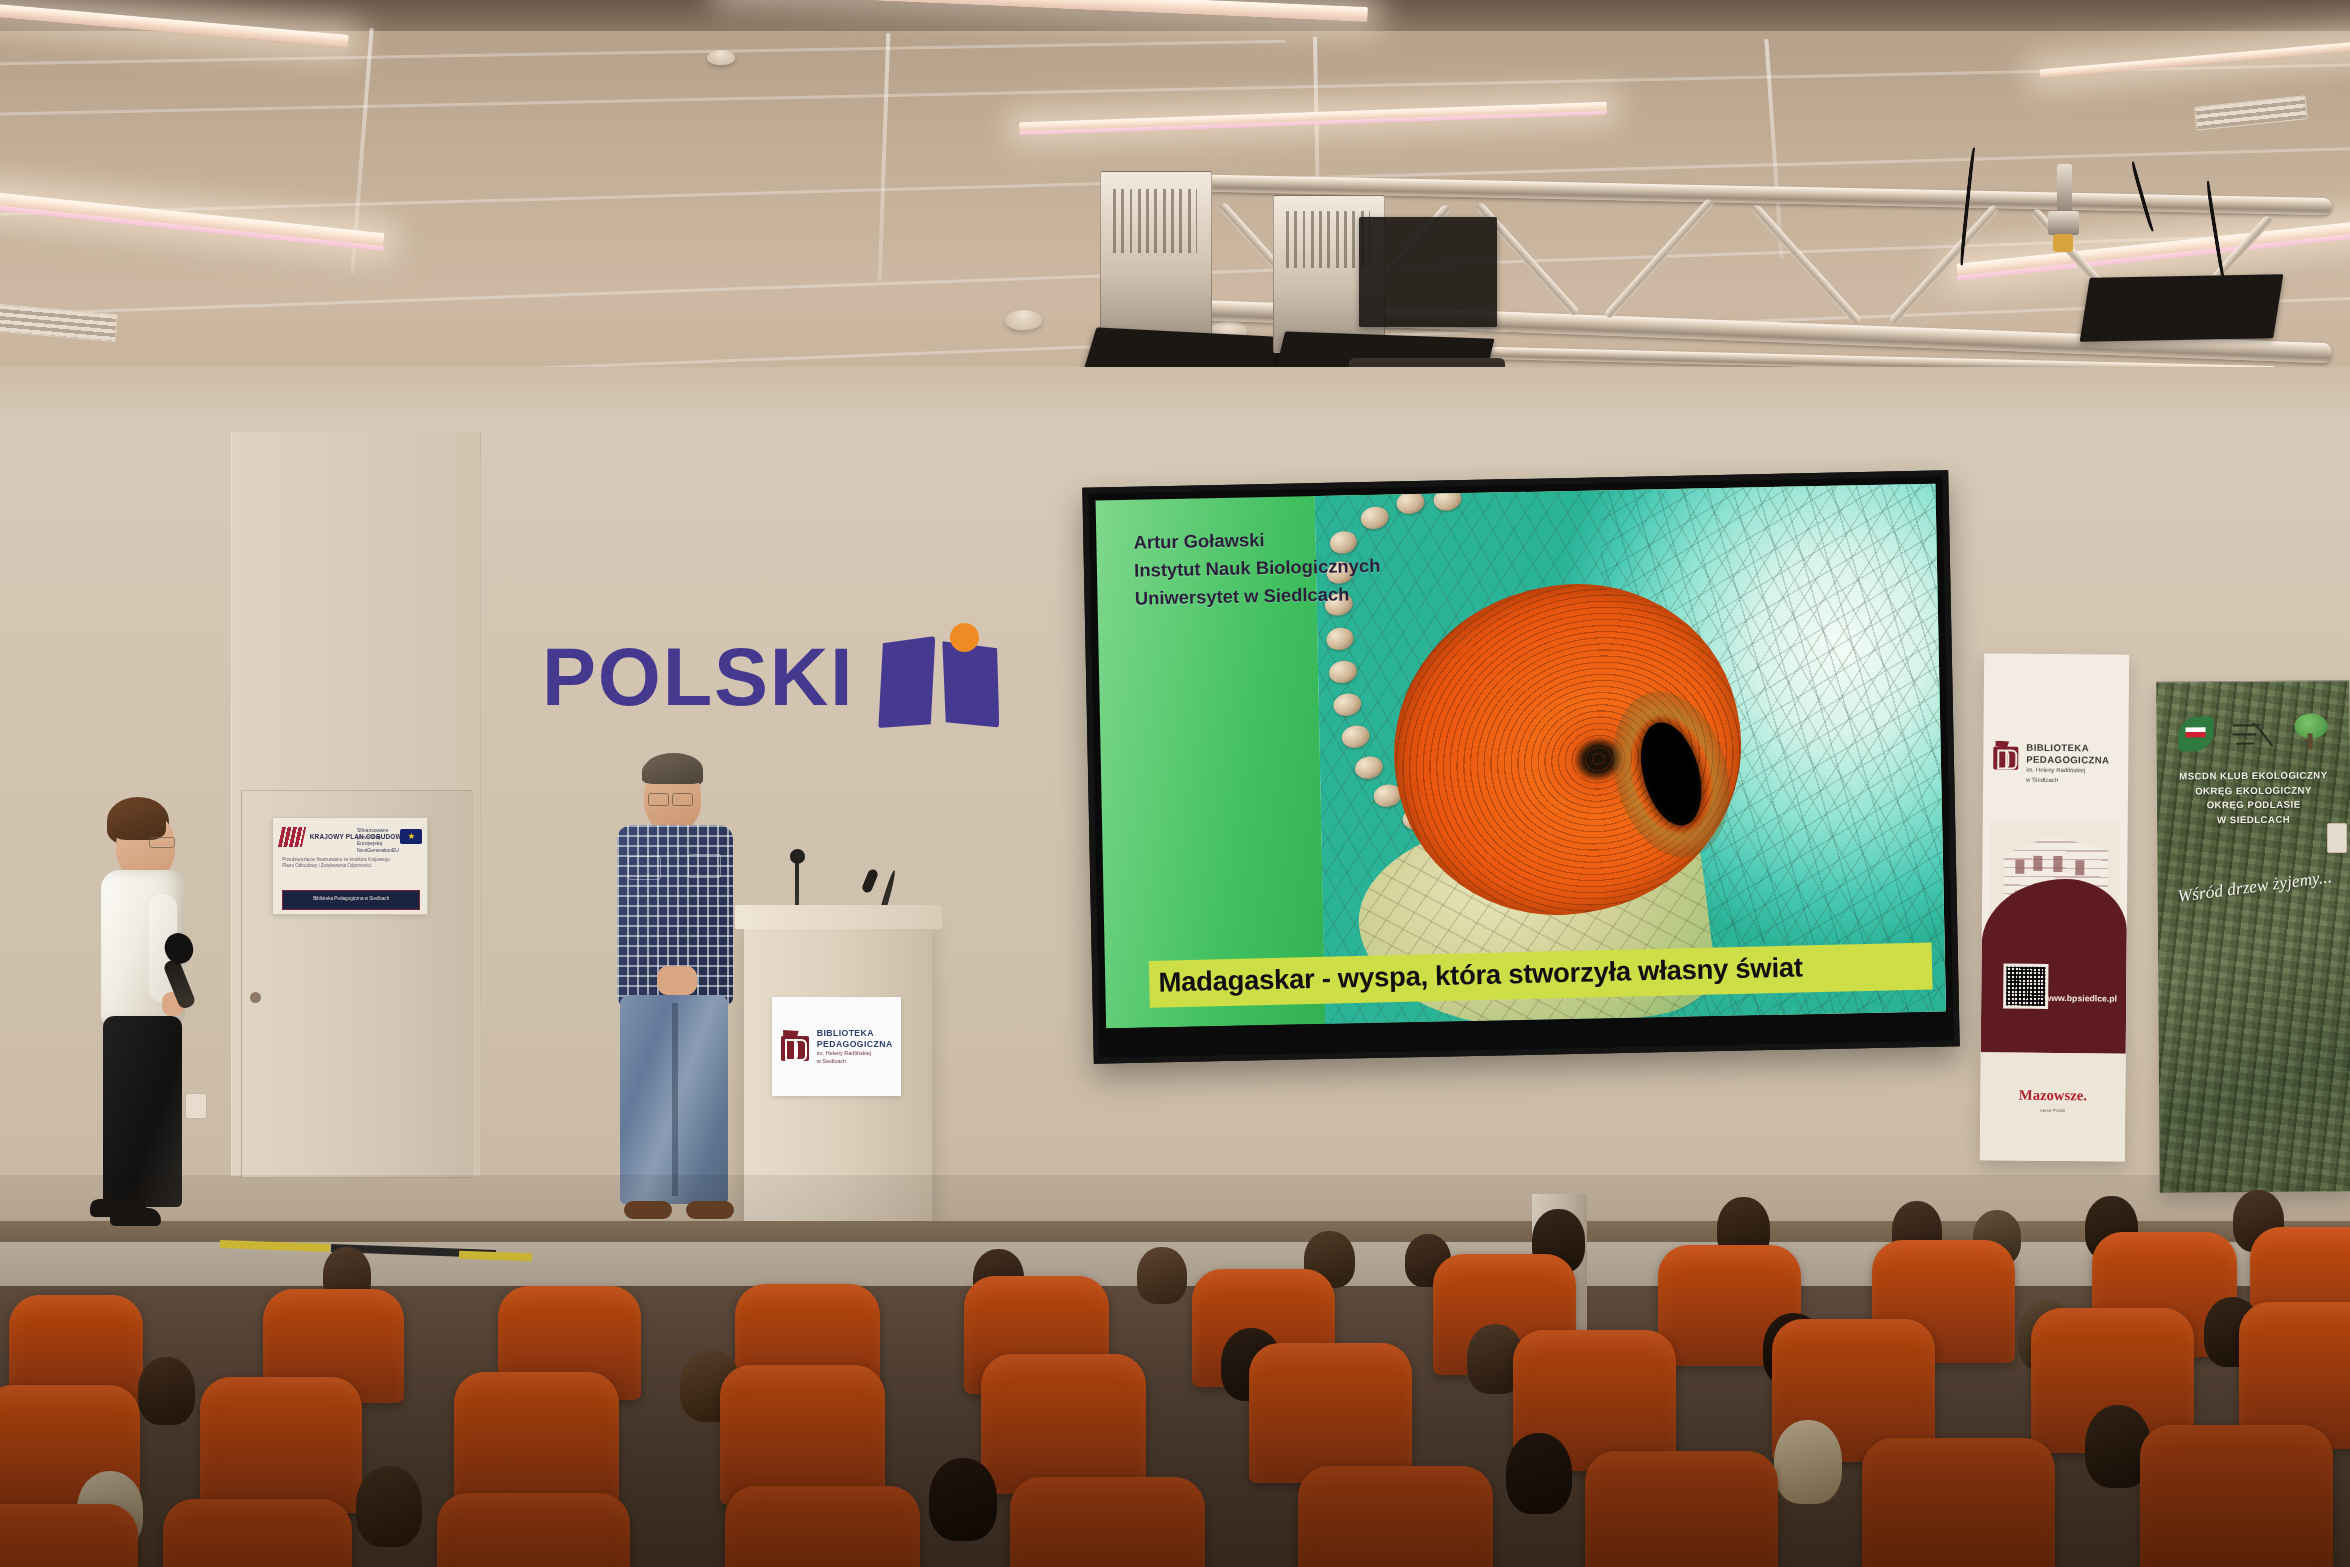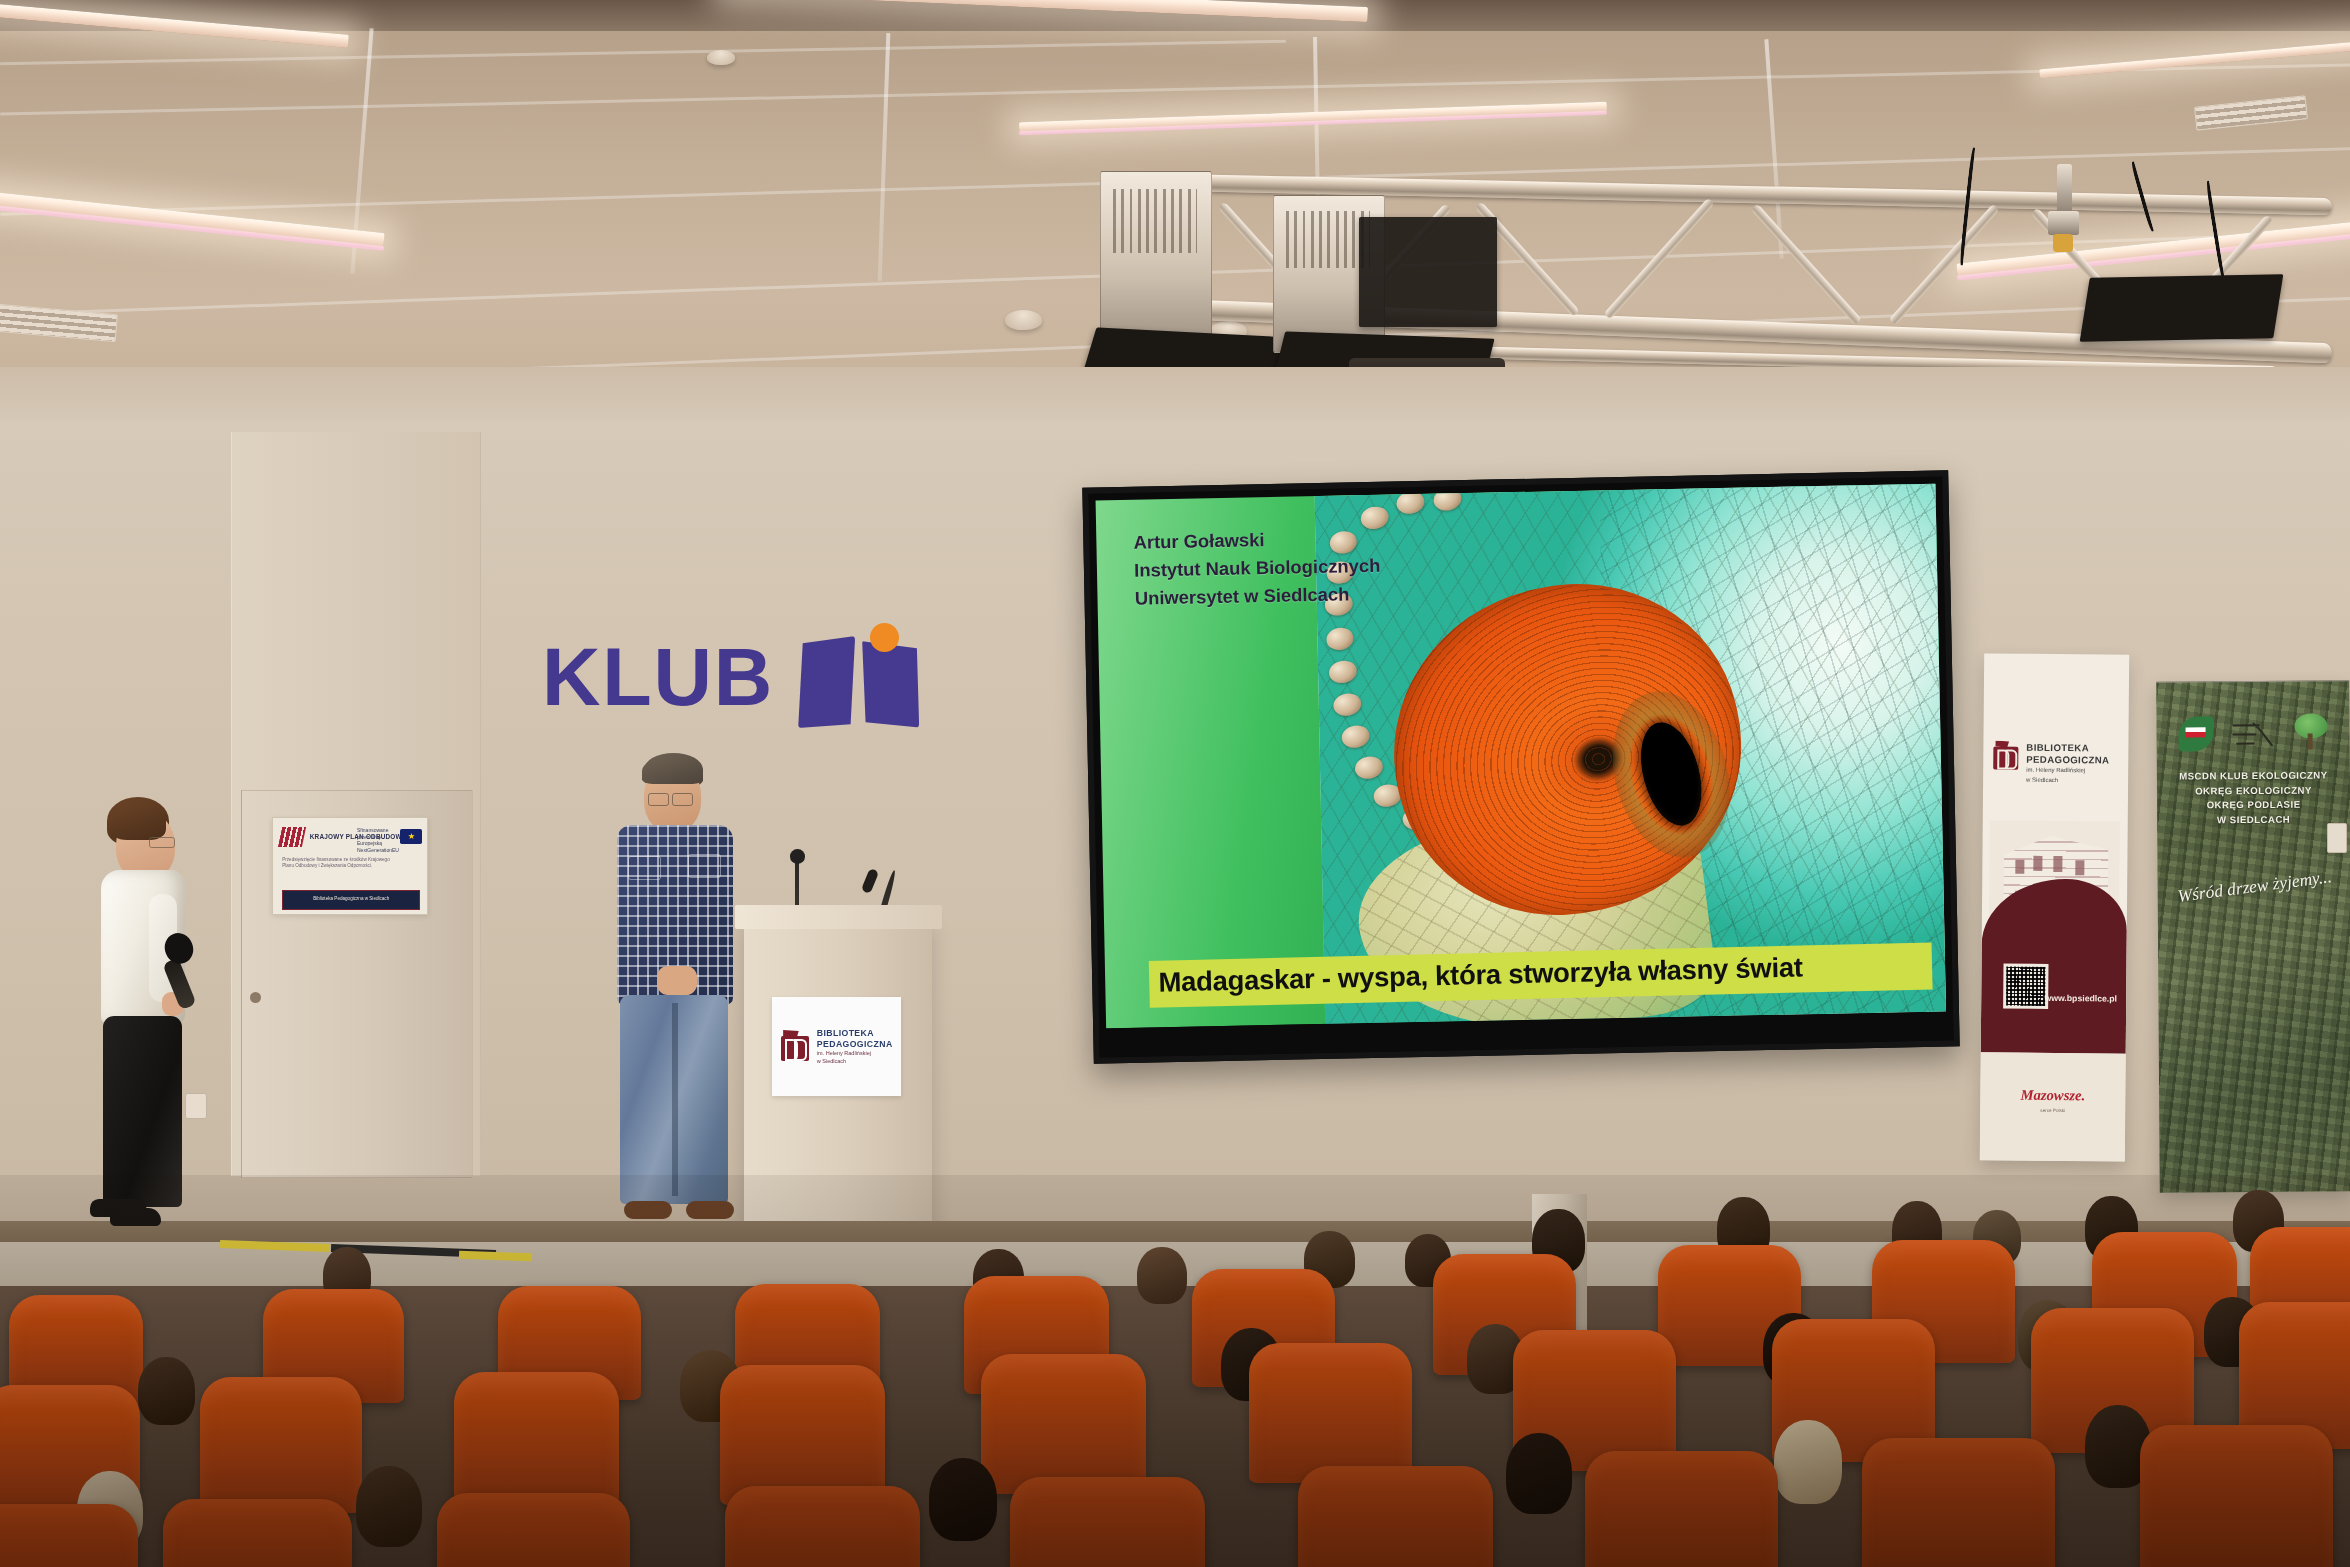--- a/index.html
+++ b/index.html
@@ -170,21 +170,21 @@
     border-radius:58% 42% 0 0 / 38% 30% 0 0;}
   .b1-qr{position:absolute;left:22px;bottom:152px;width:39px;height:39px;background:#efe9df;padding:2.8px;}
   .qr-grid{width:100%;height:100%;
     background-image:
       repeating-linear-gradient(90deg,#1a1a1a 0 1.8px,transparent 1.8px 3.7px),
       repeating-linear-gradient(180deg,#1a1a1a 0 1.8px,transparent 1.8px 3.7px);
     background-blend-mode:difference;}
   .b1-url{position:absolute;right:9.2px;bottom:158px;color:#f4ece1;font-size:8.7px;font-weight:bold;}
   .b1-foot{position:absolute;left:0;bottom:0;width:100%;height:108px;background:#ece5d8;}
   .b1-maz{position:absolute;left:50%;transform:translateX(-50%);bottom:57px;color:#b32130;
-    font-size:14.7px;font-weight:bold;font-style:italic;font-family:"Liberation Serif",serif;}
+    font-size:14.7px;font-weight:bold;font-family:"Liberation Serif",serif;}
   .b1-maz-sub{position:absolute;left:50%;transform:translateX(-50%);bottom:48px;color:#7c6a5e;font-size:4.6px;}
 
   .banner2{position:absolute;left:2158px;top:681px;width:193px;height:511px;
     background:linear-gradient(160deg,#6d7b53 0%,#55633f 28%,#6a7651 52%,#49583a 76%,#5d6a46 100%);
     box-shadow:0 7.3px 18.4px rgba(0,0,0,.18);overflow:hidden;transform:rotate(-.4deg);}
   .b2-bark{position:absolute;left:0;top:0;width:100%;height:100%;opacity:.85;
     background-image:
       repeating-linear-gradient(97deg, rgba(40,48,30,.5) 0 2.8px, rgba(150,160,120,.18) 2.8px 10px, rgba(70,80,55,.4) 10px 15.6px),
       repeating-linear-gradient(8deg, rgba(120,135,95,.25) 0 5.5px, rgba(45,55,35,.35) 5.5px 13px);}
   .b2-rail{position:absolute;left:-3.7px;top:-5.5px;width:202px;height:6.4px;
@@ -364,21 +364,21 @@
     </div>
     <div class="plaque-body" style="left:9.2px;top:39px;width:116px;">
       Przedsięwzięcie finansowane ze środków Krajowego Planu Odbudowy i Zwiększania Odporności.
     </div>
     <div class="plaque-dark" style="left:9.2px;top:72px;width:136px;height:18.4px;">
       <span>Biblioteka Pedagogiczna w Siedlcach</span>
     </div>
   </div>
 
   <div class="mscdn">
-    <div class="mscdn-text">KLUB</div>
+    <div class="mscdn-text">POLSKI</div>
     <div class="mscdn-mark">
       <div class="mscdn-page-l"></div>
       <div class="mscdn-page-r"></div>
       <div class="mscdn-dot"></div>
     </div>
   </div>
 
   <div class="screen-outer">
     <div class="slide">
       <div class="cham-photo">

